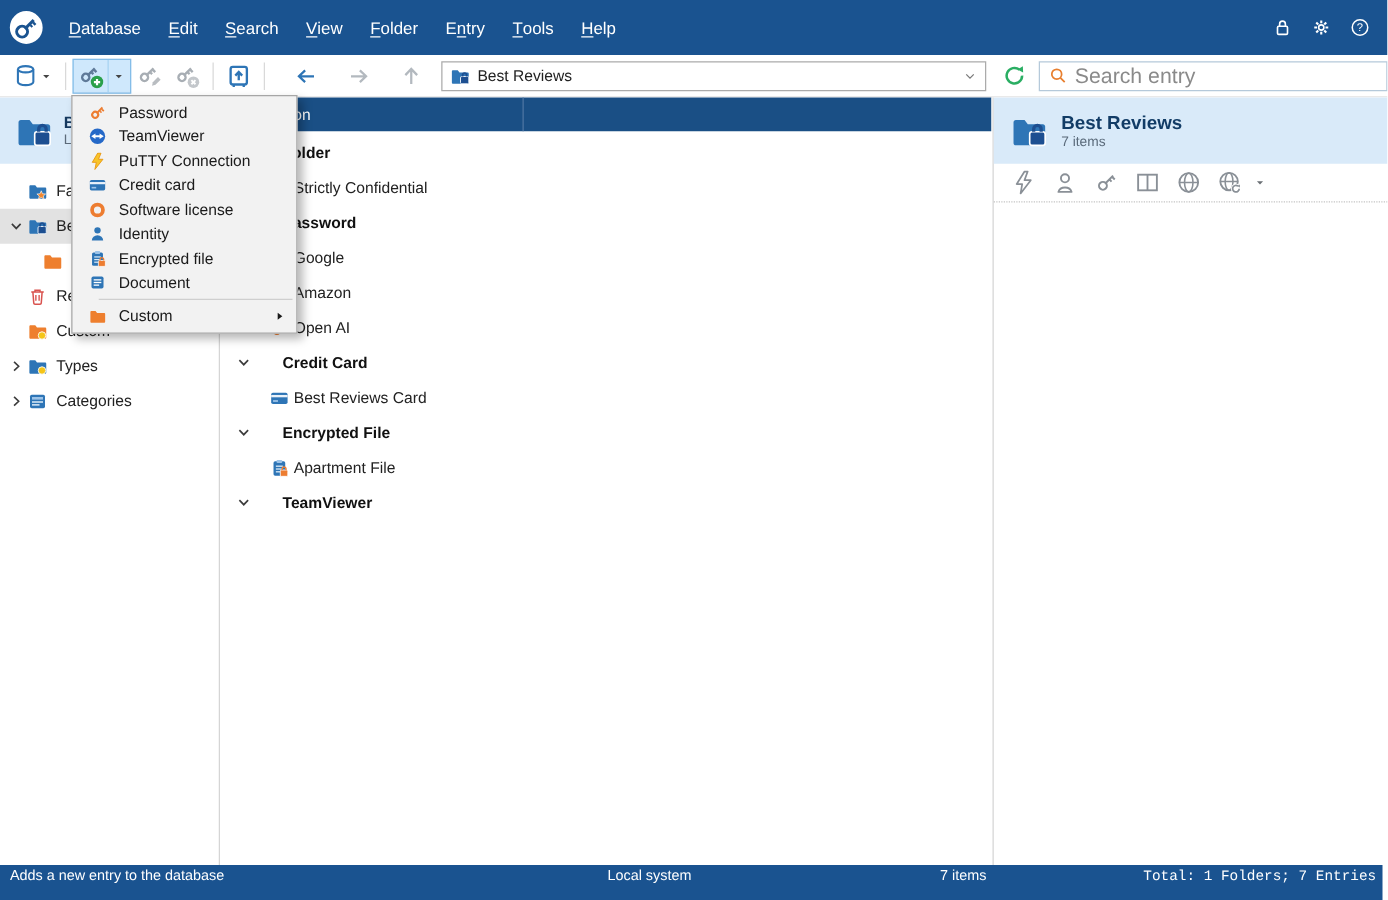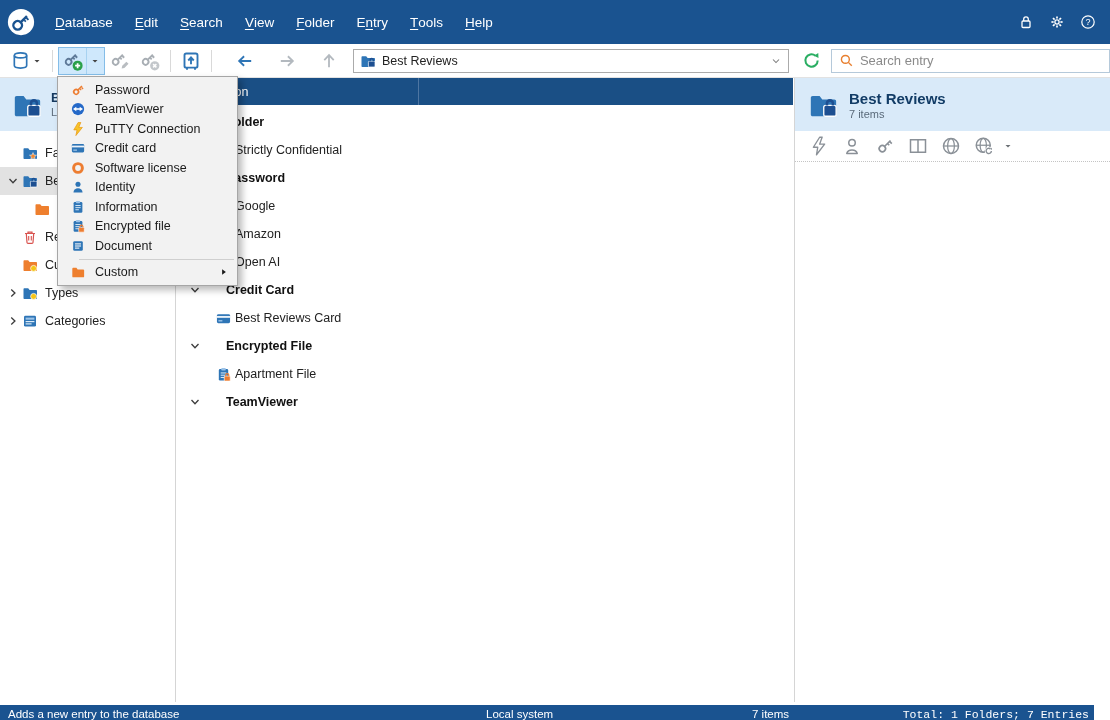--- a/index.html
+++ b/index.html
@@ -27,21 +27,21 @@
   .tb-caret { margin-left:2px; }
   .tb-sep { width:1px; height:22px; background:#d9d9d9; margin:0 5px; }
   .tb-pressed { background:#cfe8fc; border:1px solid #84bde8; }
   .tb-pressed .caret-zone { border-left:1px solid #a7d2f1; margin-left:3px; padding-left:3px; height:100%; display:flex; align-items:center; }
   .addressbar { width:450px; height:24px; border:1px solid #ababab; background:#fff;
     display:flex; align-items:center; gap:6px; padding:0 6px; font-size:12.5px; color:#222; margin-left:10px; }
   .addressbar .ab-caret { margin-left:auto; }
   .refresh-btn { margin-left:11px; width:24px; height:24px; display:flex; align-items:center; justify-content:center; }
   .searchbox { margin-left:8px; width:288px; height:24px; border:1px solid #b5c9da; background:#fff;
     display:flex; align-items:center; gap:6px; padding:0 7px; }
-  .searchbox input { border:0; outline:none; flex:1; font-size:13px; color:#444;
+  .searchbox input { border:0; outline:none; flex:1; font-size:17px; color:#444;
     font-family:"Liberation Sans",sans-serif; background:transparent; }
   .searchbox input::placeholder { color:#8a8a8a; opacity:1; }
 
   
   .sidebar { position:absolute; top:78px; left:0; width:176px; bottom:18px;
     background:#fff; border-right:1px solid #d5d5d5; }
   .sb-header { height:53px; background:#d9eaf9; display:flex; align-items:center; gap:9px; padding:0 12px; }
   .sb-header-text { line-height:1.25; white-space:nowrap; overflow:hidden; }
   .sb-title { font-weight:bold; color:#16395f; font-size:13px; }
   .sb-sub { color:#5d6b7a; font-size:11px; }
@@ -81,21 +81,21 @@
   .dropdown { position:absolute; left:57px; top:76px; width:181px; z-index:50;
     background:#f2f2f2; border:1px solid #a6a6a6; padding:3px 0;
     box-shadow:4px 4px 7px rgba(0,0,0,0.28); }
   .dd-item { height:19.5px; display:flex; align-items:center; font-size:12.5px; color:#1a1a1a; padding:0 6px; cursor:default; }
   .dd-ic { width:14px; height:14px; margin-left:7px; flex:0 0 auto; }
   .dd-label { margin-left:10px; white-space:nowrap; }
   .dd-sub { margin-left:auto; margin-right:2px; }
   .dd-sep { height:1px; background:#cfcfcf; margin:3px 3px 3px 21px; }
 
   
-  .statusbar { position:absolute; bottom:0; left:0; right:16px; height:15px;
+  .statusbar { position:absolute; bottom:0; left:0; right:4px; height:28px;
     background:#1a5390; color:#fff; font-size:11.5px; }
   .statusbar span { position:absolute; top:0; height:18px; display:flex; align-items:center; white-space:nowrap; }
   .sb-left { left:8px; }
   .sb-system { left:486px; }
   .sb-items { left:752px; }
   .sb-total { right:5px;font-family:Liberation Mono, monospace; }
 </style>
 </head>
 <body>
 
@@ -624,32 +624,20 @@
       <span class="dd-label">Identity</span>
     </div>
     <div class="dd-item">
       <span class="dd-ic">
         <svg viewBox="0 0 16 16" width="14" height="14">
           <rect x="3" y="2.2" width="10" height="12.3" rx="1.4" fill="#2e75b6"></rect>
           <rect x="5.6" y="1" width="4.8" height="2.6" rx="0.8" fill="#9cc3e8"></rect>
           <rect x="5" y="5.8" width="6" height="1.1" fill="#dcebf7"></rect>
           <rect x="5" y="8.2" width="6" height="1.1" fill="#dcebf7"></rect>
           <rect x="5" y="10.6" width="4" height="1.1" fill="#dcebf7"></rect>
-        </svg>
-      </span>
-      <span class="dd-label">Information</span>
-    </div>
-    <div class="dd-item">
-      <span class="dd-ic">
-        <svg viewBox="0 0 16 16" width="14" height="14">
-          <rect x="3" y="2.2" width="10" height="12.3" rx="1.4" fill="#2e75b6"></rect>
-          <rect x="5.6" y="1" width="4.8" height="2.6" rx="0.8" fill="#9cc3e8"></rect>
-          <rect x="5" y="5.8" width="6" height="1.1" fill="#dcebf7"></rect>
-          <rect x="5" y="8.2" width="6" height="1.1" fill="#dcebf7"></rect>
-          <rect x="5" y="10.6" width="4" height="1.1" fill="#dcebf7"></rect>
           <rect x="8.8" y="9.6" width="6.4" height="5.4" rx="1" fill="#ed7d31" stroke="#fff" stroke-width="0.7"></rect>
           <path d="M10.4 9.6 V8.6 a1.6 1.6 0 0 1 3.2 0 V9.6" fill="none" stroke="#ed7d31" stroke-width="1.3"></path>
         </svg>
       </span>
       <span class="dd-label">Encrypted file</span>
     </div>
     <div class="dd-item">
       <span class="dd-ic">
         <svg viewBox="0 0 16 16" width="14" height="14">
           <rect x="2.5" y="2.5" width="11" height="11" rx="1.6" fill="#2e75b6"></rect>

